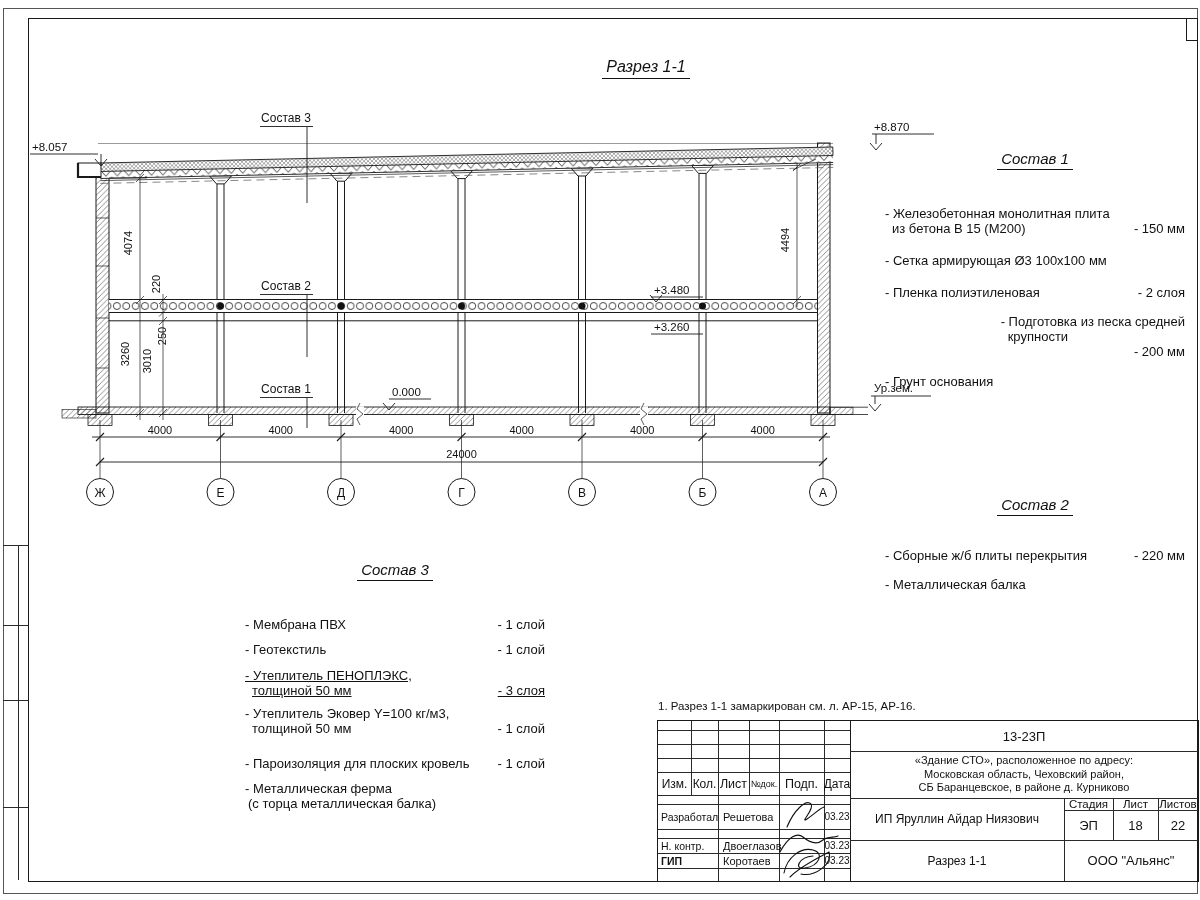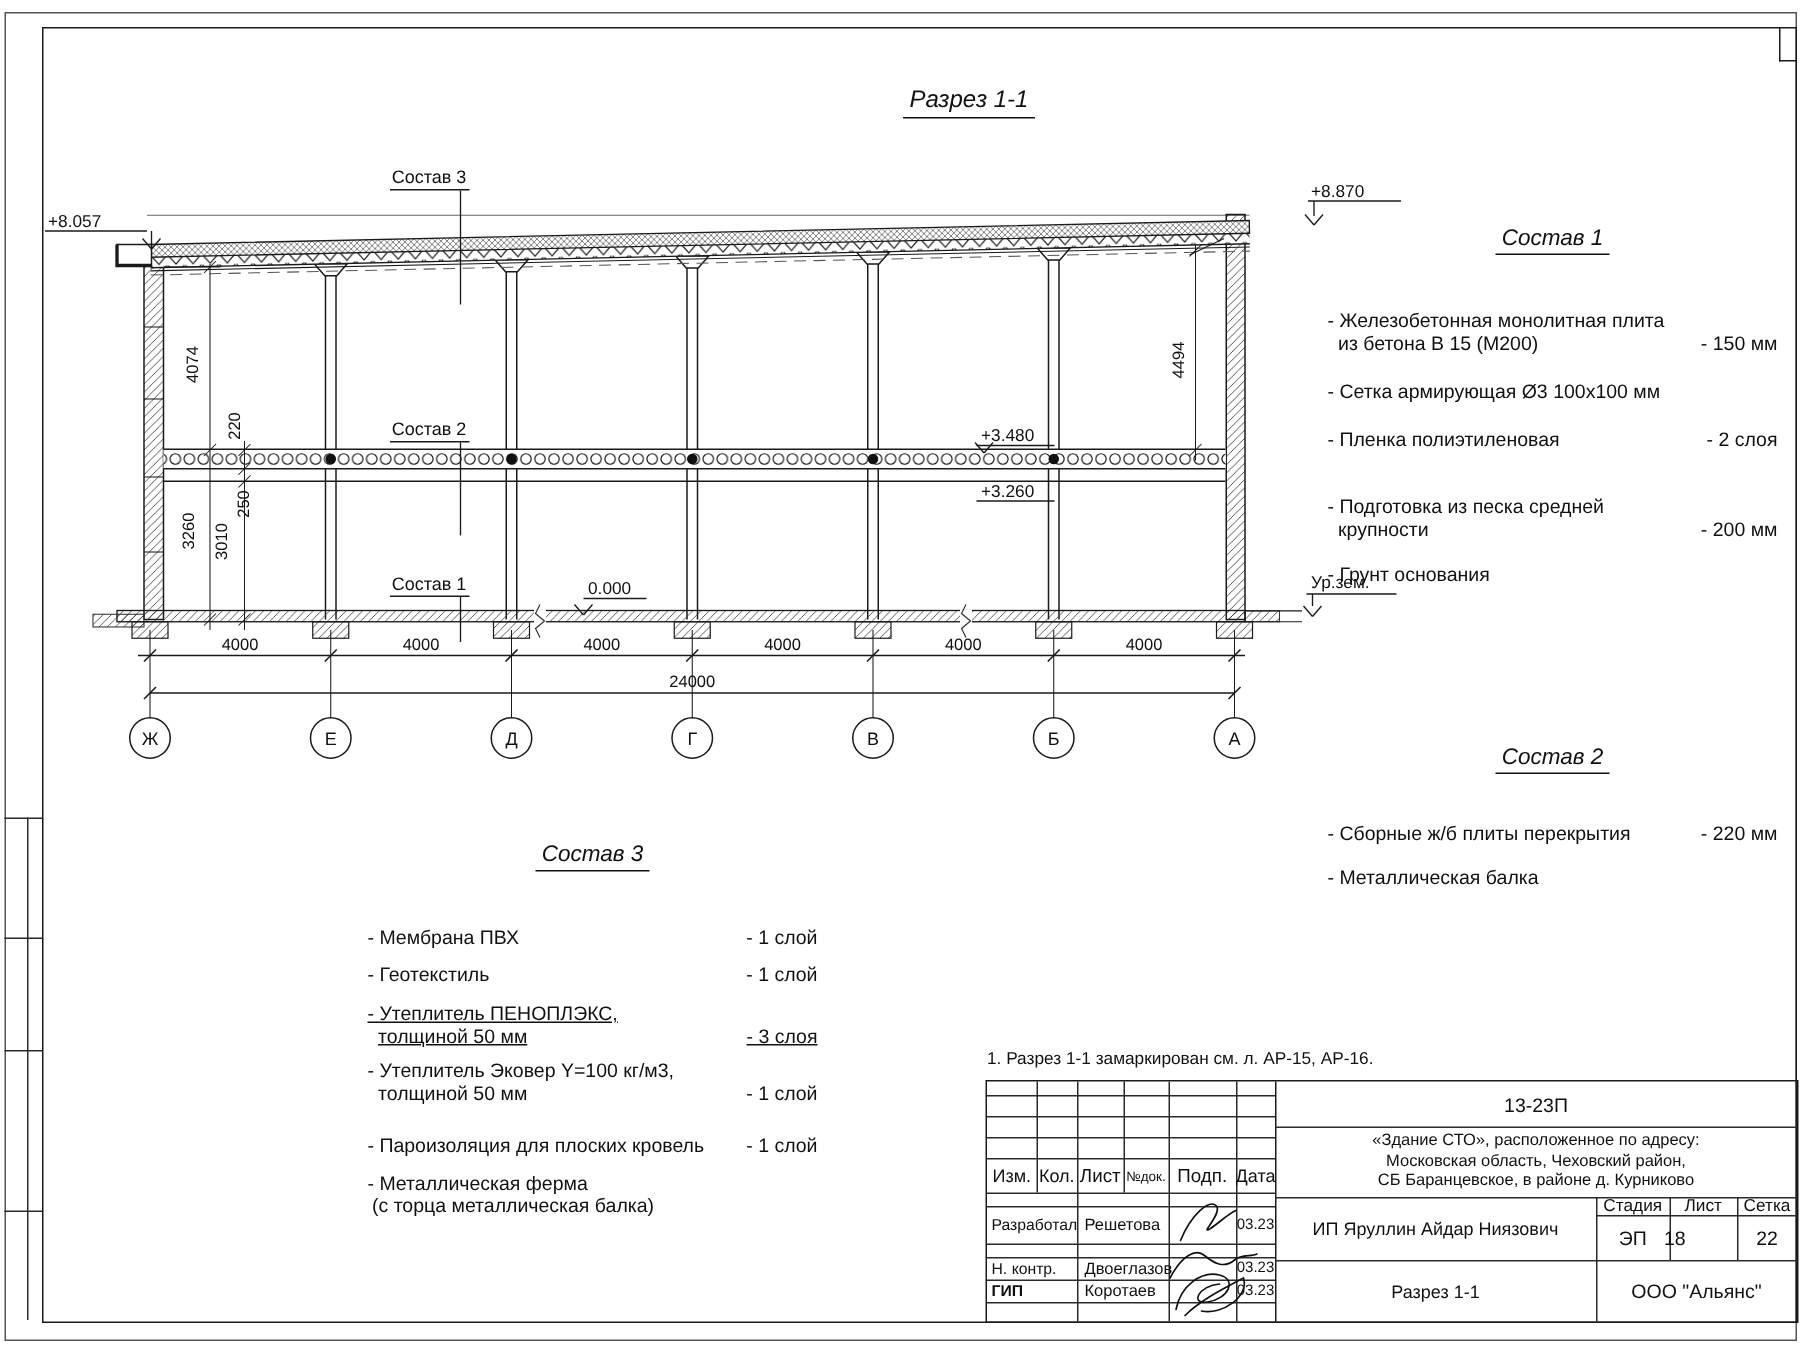--- a/index.html
+++ b/index.html
@@ -67,21 +67,21 @@
             <div>- Сетка армирующая Ø3 100х100 мм</div>
           </div>
         <div class="val"></div>
       </div>
       <div class="item" style="margin-top:17px;">
         <div class="tx">
             <div>- Пленка полиэтиленовая</div>
           </div>
         <div class="val">-  2 слоя</div>
       </div>
-      <div class="item" style="margin-top:30px;">
+      <div class="item" style="margin-top:14px;flex-direction:column;">
         <div class="tx">
             <div>- Подготовка из песка средней</div>
             <div class="l2">крупности</div>
           </div>
         <div class="val">- 200 мм</div>
       </div>
       <div class="item" style="margin-top:15px;">
         <div class="tx">
             <div>- Грунт основания</div>
           </div>
@@ -203,23 +203,23 @@
     <div class="cell" style="left:192px;top:30px;width:348px;height:47px;">
       <div class="addr fs11">
         <div>«Здание СТО», расположенное по адресу:</div>
         <div>Московская область, Чеховский район,</div>
         <div>СБ Баранцевское, в районе д. Курниково</div>
       </div>
     </div>
     <div class="cell fs12" style="left:192px;top:77px;width:214px;height:42px;">ИП Яруллин Айдар Ниязович</div>
     <div class="cell fs115 f115" style="left:406px;top:77px;width:49px;height:12px;font-size:11.5px;">Стадия</div>
     <div class="cell f115" style="left:455px;top:77px;width:45px;height:12px;font-size:11.5px;">Лист</div>
-    <div class="cell f115" style="left:500px;top:77px;width:40px;height:12px;font-size:11.5px;">Сетка</div>
+    <div class="cell f115" style="left:500px;top:77px;width:40px;height:12px;font-size:11.5px;">Листов</div>
     <div class="cell fs13" style="left:406px;top:89px;width:49px;height:30px;">ЭП</div>
-    <div class="cell fs13" style="left:436px;top:89px;width:45px;height:30px;">18</div>
+    <div class="cell fs13" style="left:455px;top:89px;width:45px;height:30px;">18</div>
     <div class="cell fs13" style="left:500px;top:89px;width:40px;height:30px;">22</div>
     <div class="cell fs12" style="left:192px;top:119px;width:214px;height:41px;">Разрез 1-1</div>
     <div class="cell fs13" style="left:406px;top:119px;width:134px;height:41px;">ООО "Альянс"</div>
   </div>
 
   <svg id="dwg" width="1200" height="900" viewBox="0 0 1200 900">
     <defs>
       <pattern id="h45" width="5.5" height="5.5" patternUnits="userSpaceOnUse">
         <path d="M0,5.5 L5.5,0" stroke="#333" stroke-width="0.55" fill="none"></path>
       </pattern>

